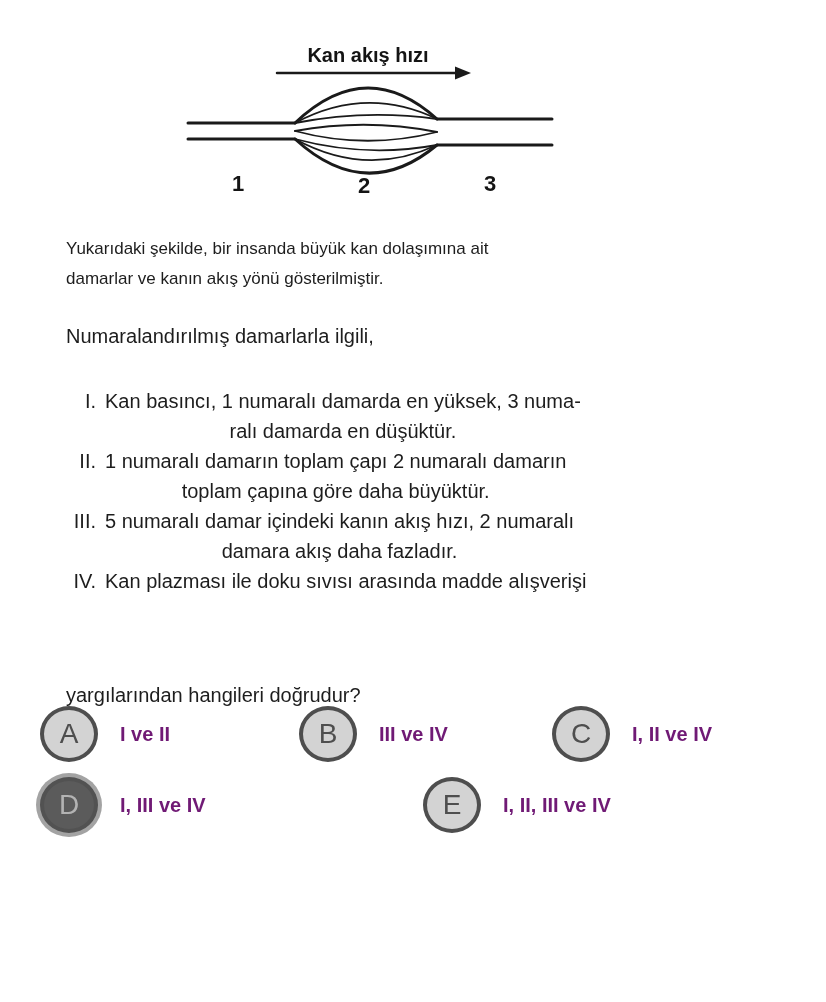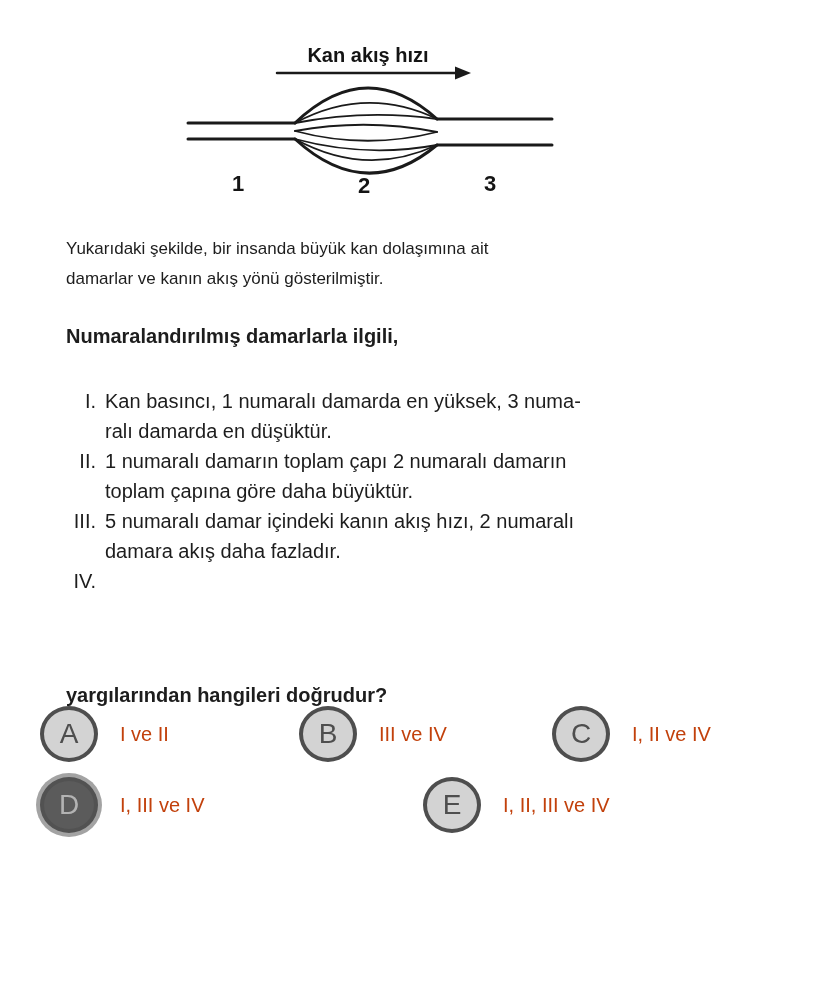--- a/index.html
+++ b/index.html
@@ -20,49 +20,49 @@
     transform:translateX(-50%);
     font-size:22px;font-weight:bold;color:#141414;
   }
   #seg-1{left:238px;top:171px;}
   #seg-2{left:364px;top:173px;}
   #seg-3{left:490px;top:171px;}
 
   
   .para{left:66px;width:650px;font-size:17px;line-height:30px;}
   #intro{top:234px;}
-  .bold-line{left:66px;font-size:20px;font-weight:bold;white-space:nowrap;}
+  .bold-line{left:66px;font-size:20px;font-weight:normal;white-space:nowrap;}
   #stem{top:325px;}
   #question{top:684px;}
 
   #statements{left:66px;top:386px;width:660px;}
   .stmt{display:flex;}
   .stmt-num{
     width:30px;text-align:right;margin-right:9px;flex:none;
     font-size:20px;line-height:30px;
   }
   .stmt-text{font-size:20px;line-height:30px;}
-  .stmt-text div{white-space:nowrap;}
+  .stmt-text div{white-space:nowrap;text-align:center;}
 
   
   .option{
     position:absolute;display:flex;align-items:center;gap:22px;
   }
   .opt-circle{
     width:50px;height:48px;border-radius:50%;
     background:#d3d3d3;border:4px solid #4e4e4e;
     display:flex;align-items:center;justify-content:center;
     font-size:28px;color:#4e4e4e;line-height:1;
     box-sizing:content-box;
   }
   .option.selected .opt-circle{
     background:#5b5b5b;border-color:#525252;color:#b3b3b3;
     box-shadow:0 0 0 4px #a3a3a3;
   }
-  .opt-label{font-size:20px;color:#c2410c;white-space:nowrap;}
+  .opt-label{font-size:20px;color:#701a75;white-space:nowrap;font-weight:bold;}
   #opt-A{left:40px;top:706px;}
   #opt-B{left:299px;top:706px;}
   #opt-C{left:552px;top:706px;}
   #opt-D{left:40px;top:777px;}
   #opt-E{left:423px;top:777px;}
 </style>
 </head>
 <body>
 
 <svg id="figure-svg" viewBox="0 0 826 210" xmlns="http://www.w3.org/2000/svg">
@@ -123,20 +123,21 @@
   <div class="stmt">
     <div class="stmt-num">III.</div>
     <div class="stmt-text">
       <div>5 numaralı damar içindeki kanın akış hızı, 2 numaralı</div>
       <div>damara akış daha fazladır.</div>
     </div>
   </div>
   <div class="stmt">
     <div class="stmt-num">IV.</div>
     <div class="stmt-text">
+      <div>Kan plazması ile doku sıvısı arasında madde alışverişi</div>
     </div>
   </div>
 </div>
 
 <div class="abs bold-line" id="question">yargılarından hangileri doğrudur?</div>
 
 <div class="option" id="opt-A">
   <div class="opt-circle">A</div>
   <div class="opt-label">I ve II</div>
 </div>

